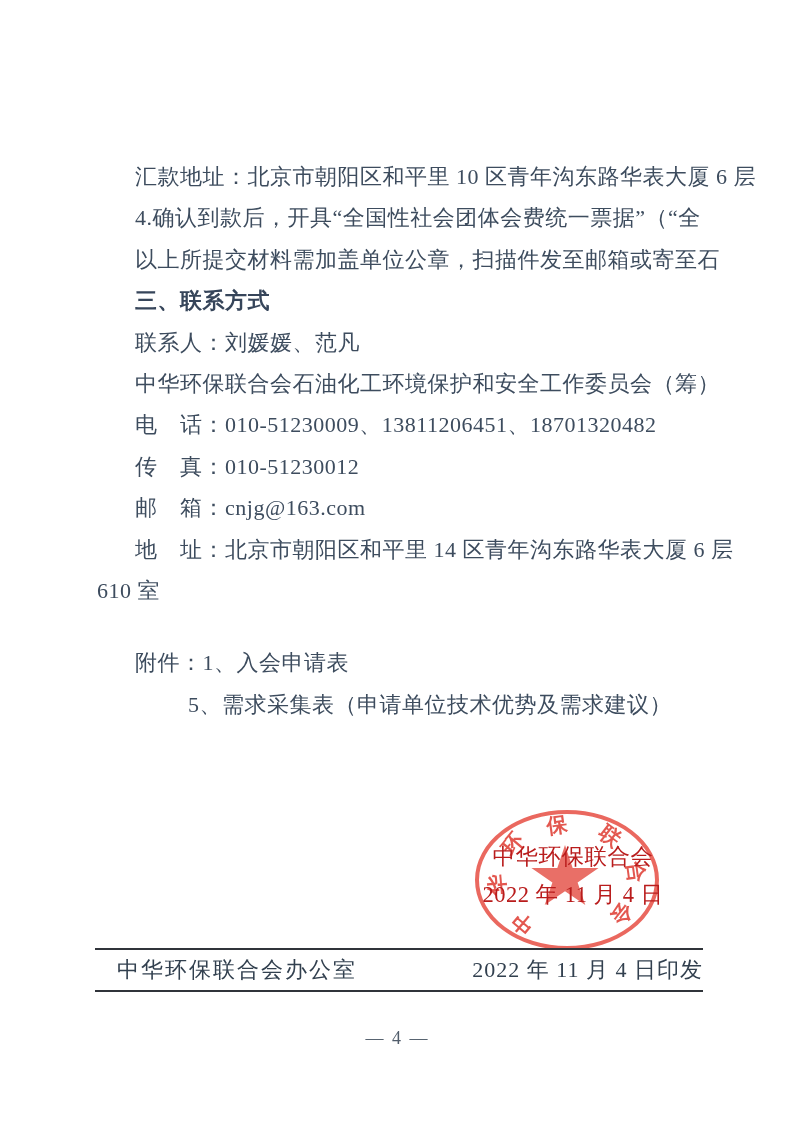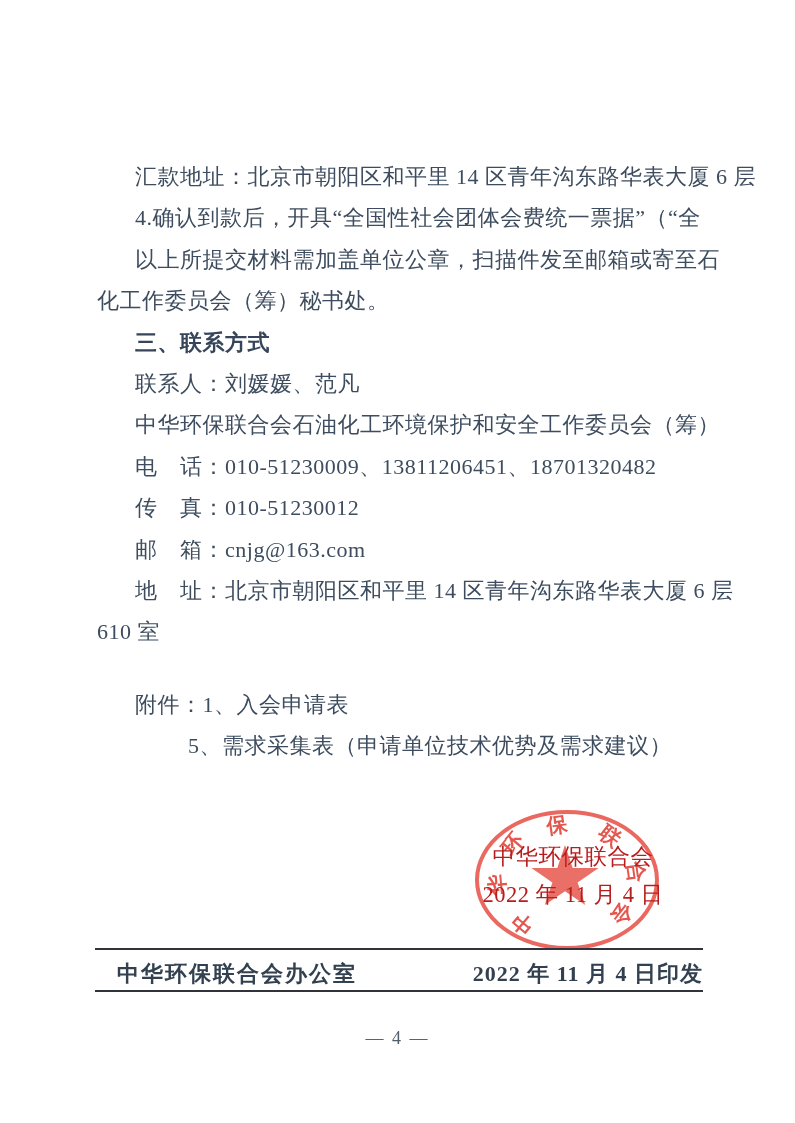--- a/index.html
+++ b/index.html
@@ -58,42 +58,40 @@
   .c3{left:92px;top:25px;transform:translate(-50%,-50%) rotate(-8deg);}
   .c4{left:145px;top:36px;transform:translate(-50%,-50%) rotate(38deg);}
   .c5{left:171px;top:72px;transform:translate(-50%,-50%) rotate(82deg);}
   .c6{left:157px;top:114px;transform:translate(-50%,-50%) rotate(128deg);}
   
   .rule{position:absolute;left:95px;width:608px;border-top:2px solid #30343a;z-index:4;}
   .rule-top{top:948px;}
   .rule-bottom{top:990px;}
   .footer-row{
     position:absolute;left:95px;top:955px;width:608px;
-    display:flex;justify-content:space-between;align-items:flex-end;
+    display:flex;justify-content:space-between;align-items:flex-start;
     font-size:22px;color:#32404f;z-index:4;height:34px;
     white-space:nowrap;
-    font-weight:bold;
   }
   .footer-left{padding-left:22px;letter-spacing:2px;}
   .footer-right{letter-spacing:1px;margin-left:7px;}
   .page-number{
     position:absolute;left:0;top:1028px;width:100%;
     text-align:center;font-size:18px;color:#515d6b;letter-spacing:2px;
   }
 </style>
 </head>
 <body>
 
 <div class="page">
 
   <div class="body-text">
-    <div class="line indent1">汇款地址：北京市朝阳区和平里 14 区青年沟东路华表大厦 6 层</div>
+    <div class="line indent1">汇款地址：北京市朝阳区和平里 10 区青年沟东路华表大厦 6 层</div>
     <div class="line indent1">4.确认到款后，开具“全国性社会团体会费统一票据”（“全</div>
     <div class="line indent1">以上所提交材料需加盖单位公章，扫描件发至邮箱或寄至石</div>
-    <div class="line">化工作委员会（筹）秘书处。</div>
     <div class="line indent1 heading">三、联系方式</div>
     <div class="line indent1">联系人：刘媛媛、范凡</div>
     <div class="line indent1">中华环保联合会石油化工环境保护和安全工作委员会（筹）</div>
     <div class="line indent1">电　话：010-51230009、13811206451、18701320482</div>
     <div class="line indent1">传　真：010-51230012</div>
     <div class="line indent1">邮　箱：cnjg@163.com</div>
     <div class="line indent1">地　址：北京市朝阳区和平里 14 区青年沟东路华表大厦 6 层</div>
     <div class="line">610 室</div>
     <div class="spacer"></div>
     <div class="line indent1">附件：1、入会申请表</div>

